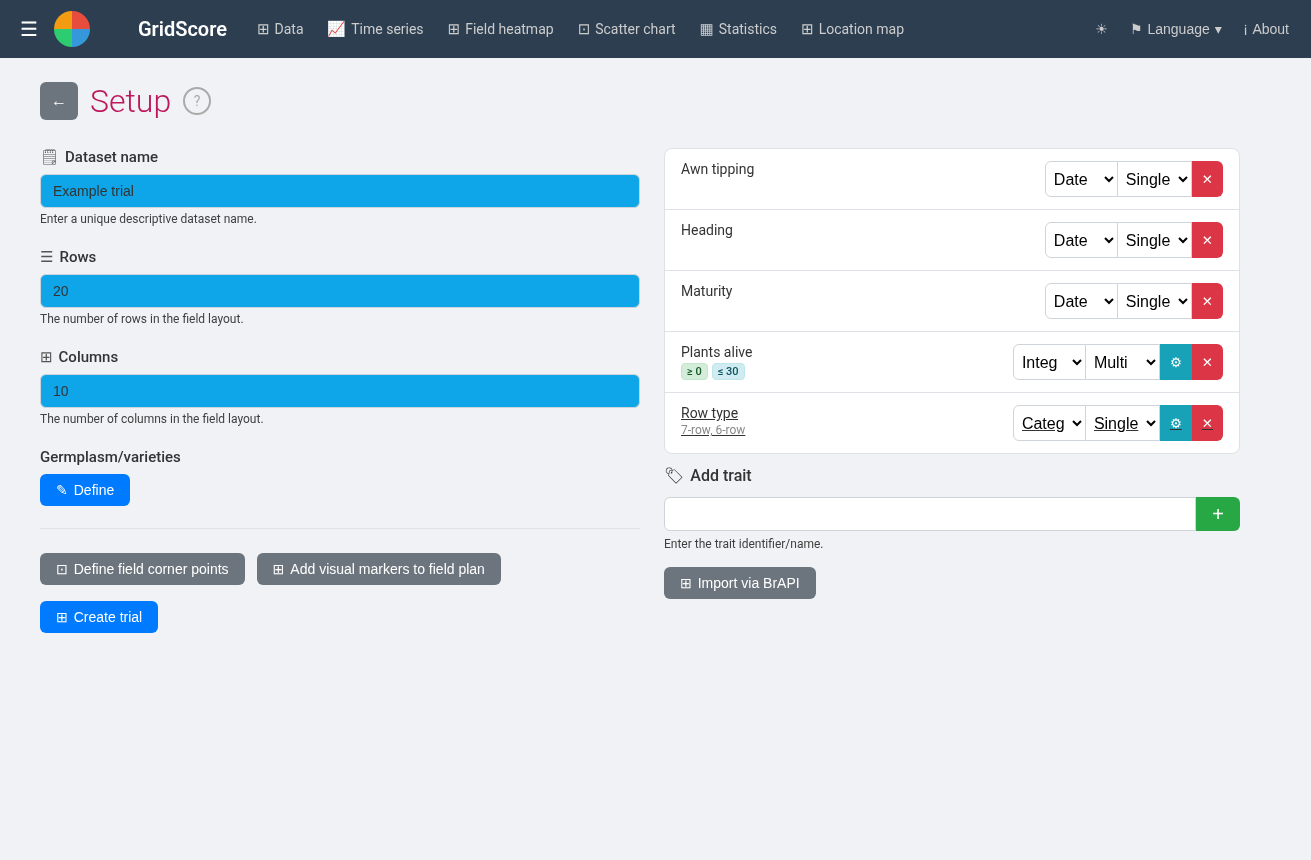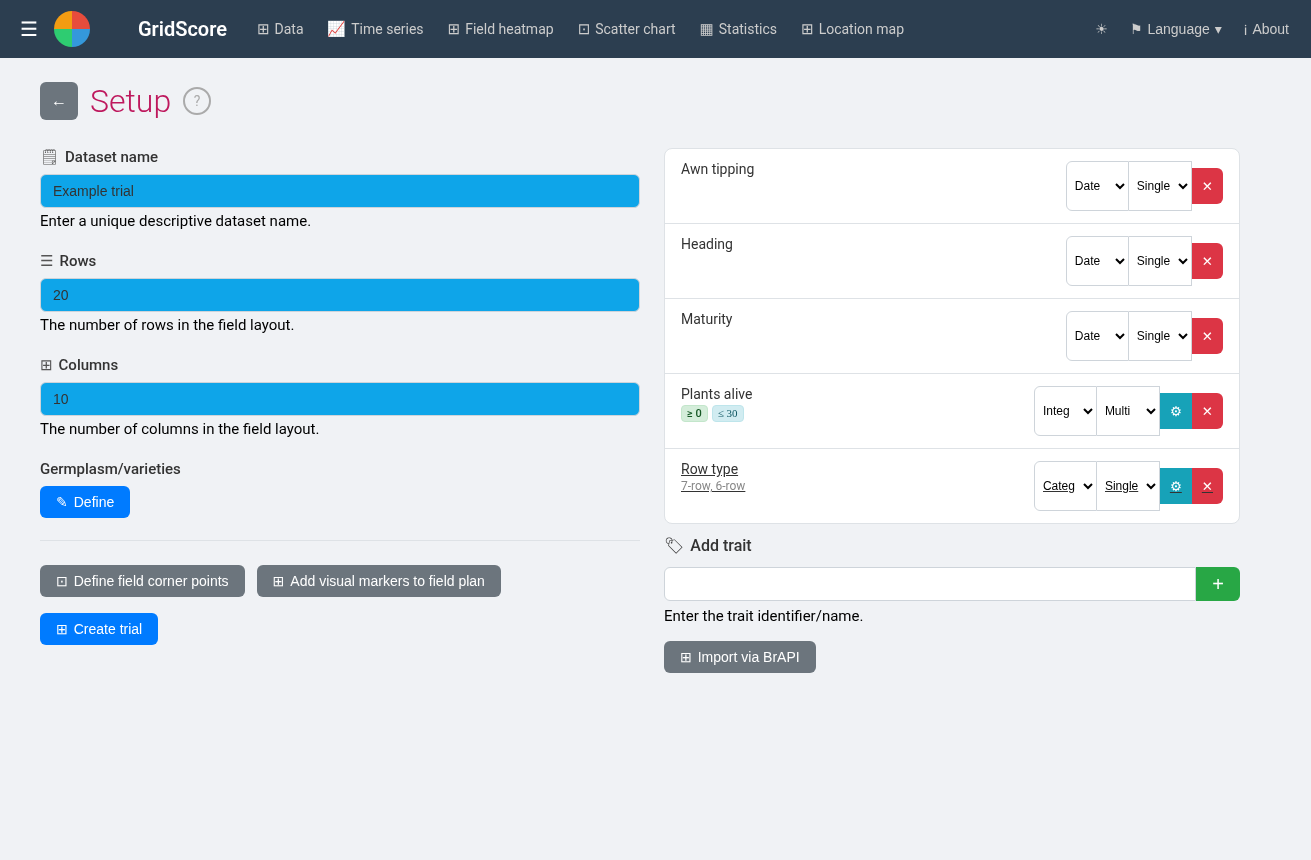--- a/index.html
+++ b/index.html
@@ -126,22 +126,22 @@
       width: 100%;
       padding: 8px 12px;
       border: 1px solid #ced4da;
       border-radius: 6px;
       font-size: 14px;
       background: #0ea5e9;
       color: #333;
       outline: none;
     }
     .form-hint {
-      font-size: 15px;
-      color: #000000;
+      font-size: 12px;
+      color: #404040;
       margin-top: 4px;
     }
 
     
     .btn {
       border: none;
       border-radius: 6px;
       padding: 8px 16px;
       font-size: 14px;
       cursor: pointer;
@@ -179,35 +179,35 @@
       gap: 4px;
       margin-top: 3px;
     }
     .badge {
       font-size: 11px;
       padding: 1px 5px;
       border-radius: 4px;
       font-weight: 500;
     }
     .badge-green { background: #d4edda; color: #155724; border: 1px solid #c3e6cb; }
-    .badge-blue { background: #d1ecf1; color: #0c5460; border: 1px solid #bee5eb; font-family: Liberation Serif, serif; }
+    .badge-blue { background: #d1ecf1; color: #0c5460; border: 1px solid #bee5eb; }
 
     .trait-controls {
       display: flex;
       align-items: center;
       gap: 0;
     }
     .trait-select {
       border: 1px solid #ced4da;
       border-radius: 0;
       padding: 6px 4px;
-      font-size: 12px;
+      font-size: 16px;
       background: #fff;
       cursor: pointer;
-      height: 50px;
+      height: 36px;
     }
     .trait-select:first-child { border-radius: 6px 0 0 6px; }
     .trait-select + .trait-select { border-left: none; }
     .btn-teal-mid { background: #17a2b8; color: #fff; border: none; padding: 0 10px; height: 36px; cursor: pointer; }
     .btn-red { background: #dc3545; color: #fff; border: none; padding: 0 10px; height: 36px; cursor: pointer; border-radius: 0 6px 6px 0; }
 
     
     .add-trait-header {
       display: flex;
       align-items: center;

